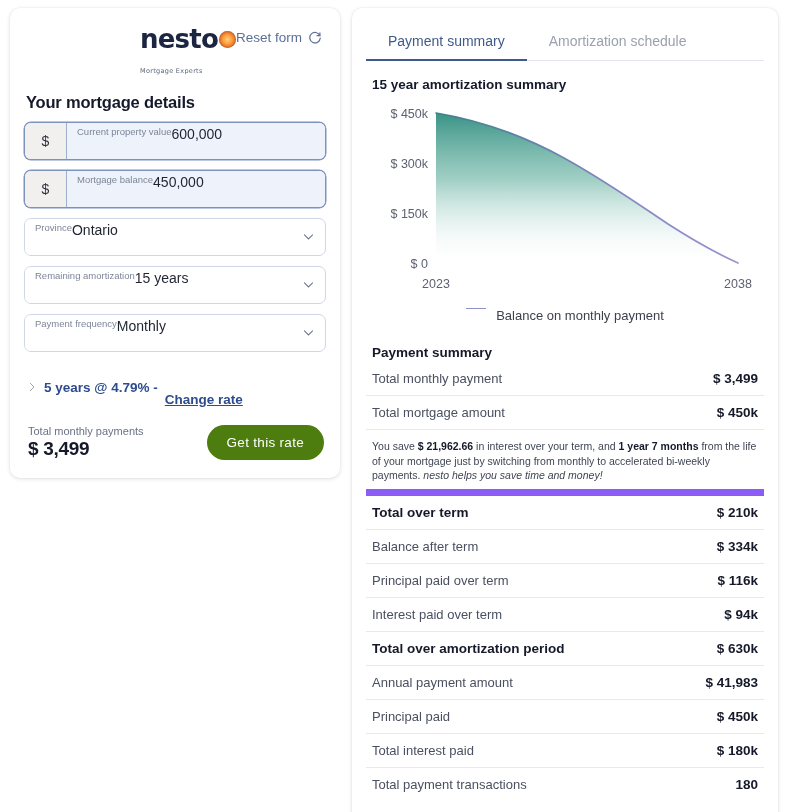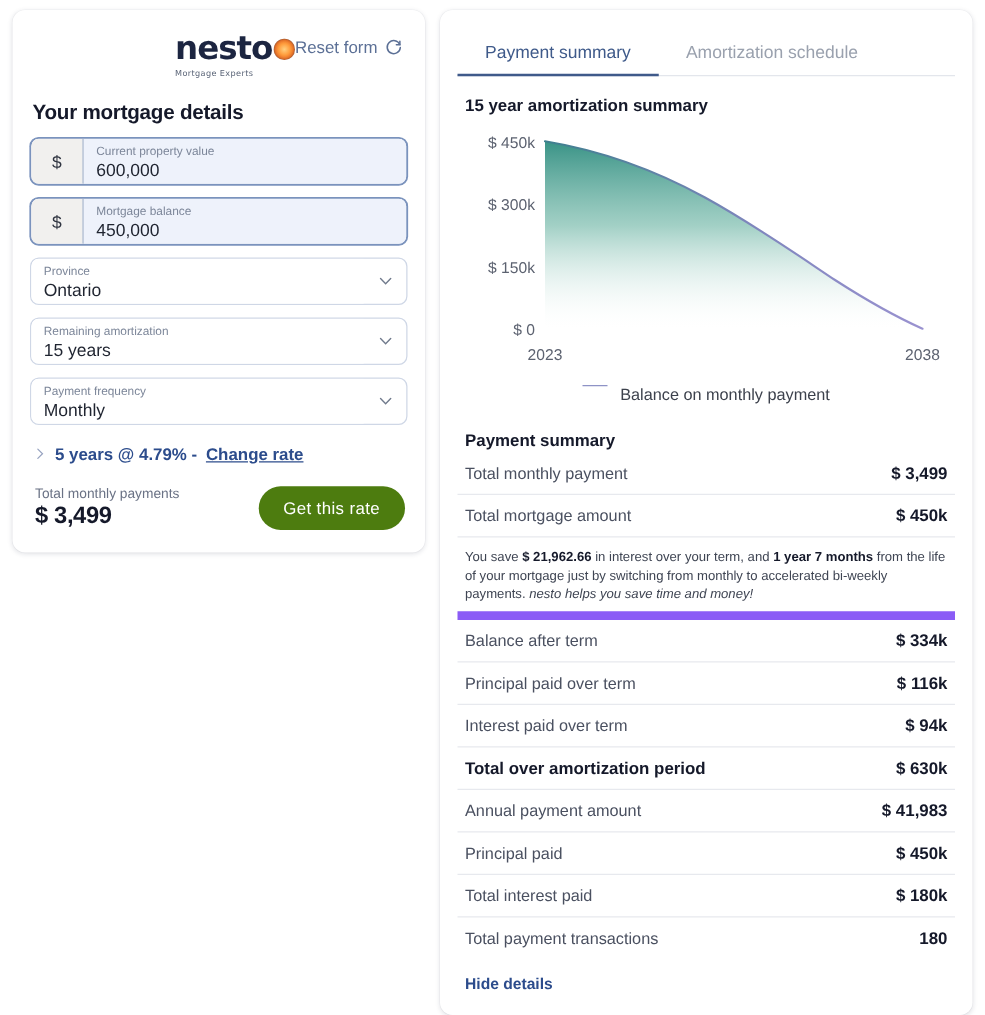--- a/index.html
+++ b/index.html
@@ -60,21 +60,21 @@
     width: 17px; height: 17px;
     border-radius: 50%;
     margin-left: 1px;
     background: radial-gradient(circle at 50% 50%, #ffd080 0%, #ff9d3d 38%, #e8732a 62%, #2c3a63 100%);
     box-shadow: inset 0 0 2px rgba(0,0,0,.25);
   }
   .logo-tag {
     font-size: 6.5px;
     color: #5a6477;
     letter-spacing: 0.3px;
-    margin-top: 4px;
+    margin-top: 16px;
     font-family: "DejaVu Sans", sans-serif;
   }
 
   .reset-form {
     display: flex;
     align-items: center;
     gap: 6px;
     color: #5c7096;
     font-size: 13.5px;
     cursor: pointer;
@@ -113,22 +113,22 @@
     border-right: 1px solid #9fb0cc;
     display: flex; align-items: center; justify-content: center;
     font-size: 14px;
     color: #2f3440;
   }
   .field-body {
     flex: 1;
     background: #eef2fb;
     padding: 3px 10px 0 10px;
     display: flex;
-    flex-direction: column;
-    justify-content: center;
+    flex-direction: row;
+    justify-content: flex-start;
   }
   .field.select .field-body { background: #ffffff; }
   .field-label {
     font-size: 9.5px;
     color: #7c8699;
     line-height: 12px;
   }
   .field-value {
     font-size: 14px;
     color: #1f2430;
@@ -150,20 +150,21 @@
     font-size: 13.5px;
     font-weight: bold;
     color: #2c4c8c;
   }
   .rate-chev { width: 9px; height: 12px; flex: none; opacity: .7; }
   .change-rate {
     color: #2c4c8c;
     text-decoration: underline;
     cursor: pointer;
     font-weight: bold;
+    margin-top: 24px;
   }
 
   
   .totals-row {
     display: flex;
     align-items: center;
     justify-content: space-between;
     margin-top: 18px;
     padding: 0 2px 0 4px;
   }
@@ -415,20 +416,24 @@
     </div>
     <div class="row">
       <span class="lab">Total mortgage amount</span>
       <span class="val">$ 450k</span>
     </div>
 
     <div class="note">
       <span>You save </span><b>$ 21,962.66</b><span> in interest over your term, and </span><b>1 year 7 months</b><span> from the life of your mortgage just by switching from monthly to accelerated bi-weekly payments. </span><i>nesto helps you save time and money!</i>
     </div>
 
+    <div class="row strong">
+      <span class="lab">Total over term</span>
+      <span class="val">$ 210k</span>
+    </div>
     <div class="row">
       <span class="lab">Balance after term</span>
       <span class="val">$ 334k</span>
     </div>
     <div class="row">
       <span class="lab">Principal paid over term</span>
       <span class="val">$ 116k</span>
     </div>
     <div class="row">
       <span class="lab">Interest paid over term</span>

